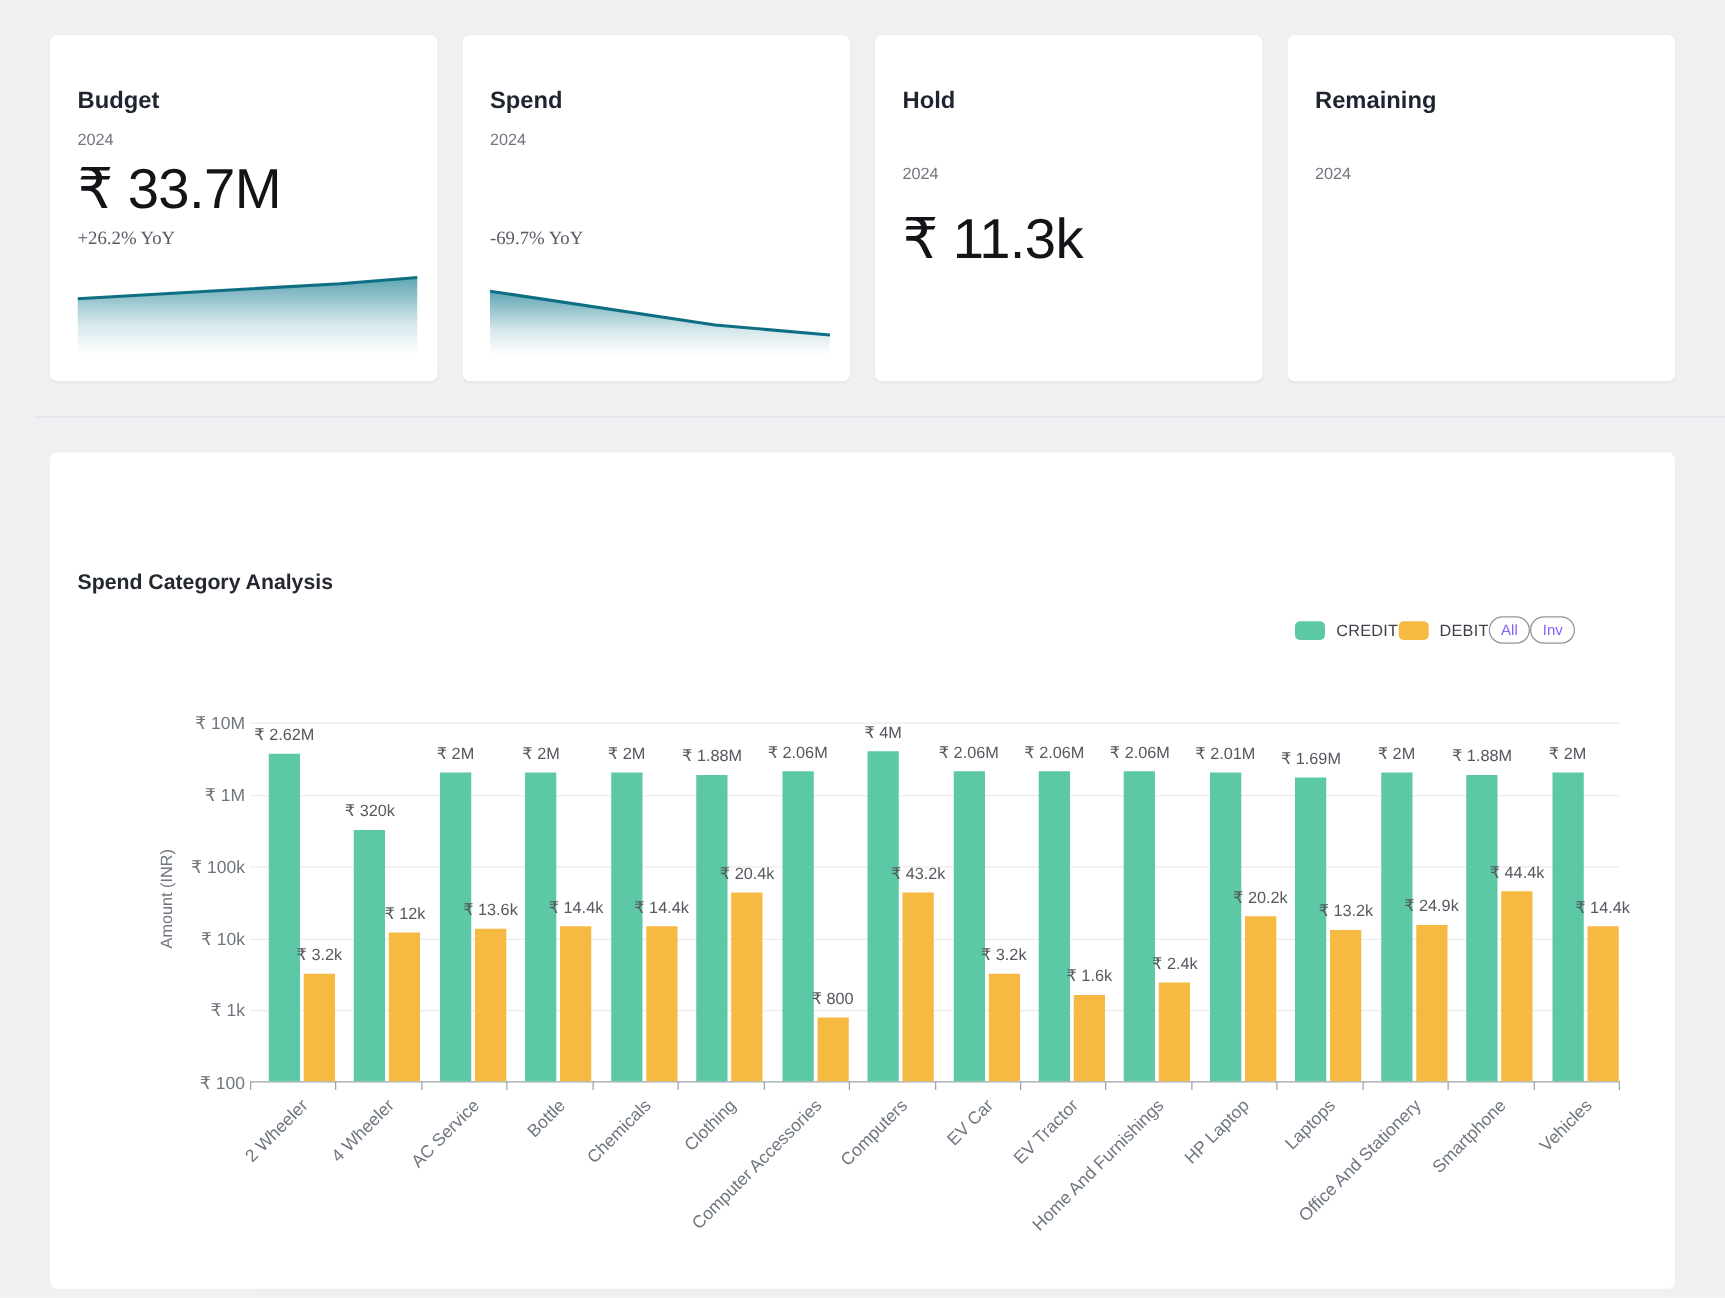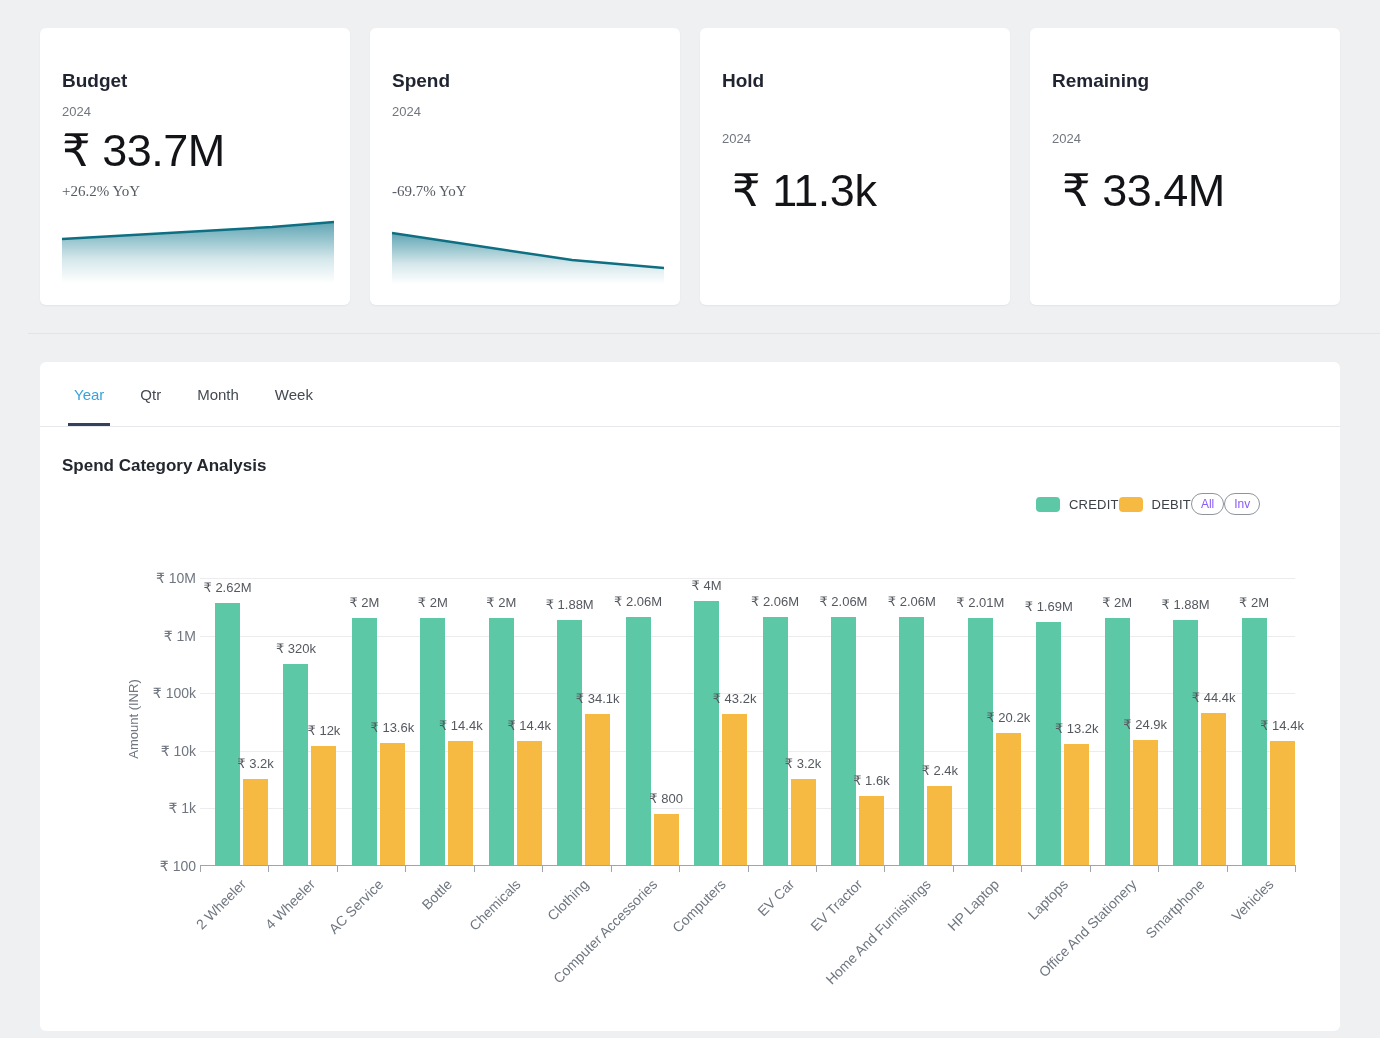--- a/index.html
+++ b/index.html
@@ -6,21 +6,21 @@
   #app{position:relative;width:1380px;height:1038px;background:#eef0f2;
        font-family:"Liberation Sans","DejaVu Sans",sans-serif;overflow:hidden;}
 
   
   .kpi-card{position:absolute;top:28px;width:310px;height:277px;background:#fff;
             border-radius:6px;box-shadow:0 1px 2px rgba(0,0,0,.05);}
   .kpi-title{position:absolute;left:22px;top:26px;font-size:19px;font-weight:700;color:#1f2430;margin-top:16px;}
   .kpi-year{position:absolute;left:22px;top:76px;font-size:13px;color:#71767f;}
   .kpi-year.low{top:103px;}
   .kpi-value{position:absolute;left:22px;top:96px;font-size:45px;color:#131417;letter-spacing:-.5px;white-space:nowrap;}
-  .kpi-value.low{top:136px;margin-left:10px;}
+  .kpi-value.low{top:136px;}
   .kpi-yoy{position:absolute;left:22px;top:155px;font-size:15px;color:#565b63;font-family:Liberation Serif, serif;}
   .kpi-spark{position:absolute;left:22px;top:190px;width:272px;height:72px;}
 
   
   .page-divider{position:absolute;left:28px;top:333px;width:1352px;height:1px;background:#e2e4e8;}
   .main-section{position:absolute;left:40px;top:362px;width:1300px;height:669px;background:#fff;border-radius:6px;}
 
   .tabs-row{position:absolute;left:0;top:0;width:1300px;height:65px;border-bottom:1px solid #e7e8eb;
             display:flex;align-items:flex-end;padding-left:28px;box-sizing:border-box;}
   .tab{font-size:15px;color:#454a52;padding:0 6px 20px 6px;margin-right:24px;cursor:pointer;
@@ -92,32 +92,25 @@
 
   <div class="kpi-card" style="left:700px">
     <div class="kpi-title">Hold</div>
     <div class="kpi-year low">2024</div>
     <div class="kpi-value low">₹ 11.3k</div>
   </div>
 
   <div class="kpi-card" style="left:1030px">
     <div class="kpi-title">Remaining</div>
     <div class="kpi-year low">2024</div>
-    <div class="kpi-value low">₹ 33.4M</div>
   </div>
 
   <div class="page-divider"></div>
 
   <div class="main-section">
-    <div class="tabs-row">
-      <div class="tab active">Year</div>
-      <div class="tab">Qtr</div>
-      <div class="tab">Month</div>
-      <div class="tab">Week</div>
-    </div>
 
     <div class="section-title">Spend Category Analysis</div>
 
     <div class="legend-row">
       <div class="legend-item">
         <span class="legend-swatch" style="background: rgb(92, 200, 165);"></span>
         <span class="legend-label">CREDIT</span>
       </div>
       <div class="legend-item">
         <span class="legend-swatch" style="background: rgb(246, 186, 66);"></span>
@@ -180,21 +173,21 @@
       <div class="bar-value-label" style="left: 460.812px; top: 706.394px;">₹ 14.4k</div>
       <div class="xtick-label" style="right: 936.469px; top: 864px;">Bottle</div>
       <div class="bar" style="left: 488.75px; top: 606.191px; height: 246.809px; background: rgb(92, 200, 165);"></div>
       <div class="bar-value-label" style="left: 501.25px; top: 583.191px;">₹ 2M</div>
       <div class="bar" style="left: 516.75px; top: 729.394px; height: 123.606px; background: rgb(246, 186, 66);"></div>
       <div class="bar-value-label" style="left: 529.25px; top: 706.394px;">₹ 14.4k</div>
       <div class="xtick-label" style="right: 868.031px; top: 864px;">Chemicals</div>
       <div class="bar" style="left: 557.188px; top: 607.736px; height: 245.264px; background: rgb(92, 200, 165);"></div>
       <div class="bar-value-label" style="left: 569.688px; top: 584.736px;">₹ 1.88M</div>
       <div class="bar" style="left: 585.188px; top: 701.73px; height: 151.27px; background: rgb(246, 186, 66);"></div>
-      <div class="bar-value-label" style="left: 597.688px; top: 678.73px;">₹ 34.1k</div>
+      <div class="bar-value-label" style="left: 597.688px; top: 678.73px;">₹ 20.4k</div>
       <div class="xtick-label" style="right: 799.594px; top: 864px;">Clothing</div>
       <div class="bar" style="left: 625.625px; top: 605.453px; height: 247.547px; background: rgb(92, 200, 165);"></div>
       <div class="bar-value-label" style="left: 638.125px; top: 582.453px;">₹ 2.06M</div>
       <div class="bar" style="left: 653.625px; top: 801.572px; height: 51.4277px; background: rgb(246, 186, 66);"></div>
       <div class="bar-value-label" style="left: 666.125px; top: 778.572px;">₹ 800</div>
       <div class="xtick-label" style="right: 731.156px; top: 864px;">Computer Accessories</div>
       <div class="bar" style="left: 694.062px; top: 588.882px; height: 264.118px; background: rgb(92, 200, 165);"></div>
       <div class="bar-value-label" style="left: 706.562px; top: 565.882px;">₹ 4M</div>
       <div class="bar" style="left: 722.062px; top: 701.96px; height: 151.04px; background: rgb(246, 186, 66);"></div>
       <div class="bar-value-label" style="left: 734.562px; top: 678.96px;">₹ 43.2k</div>

